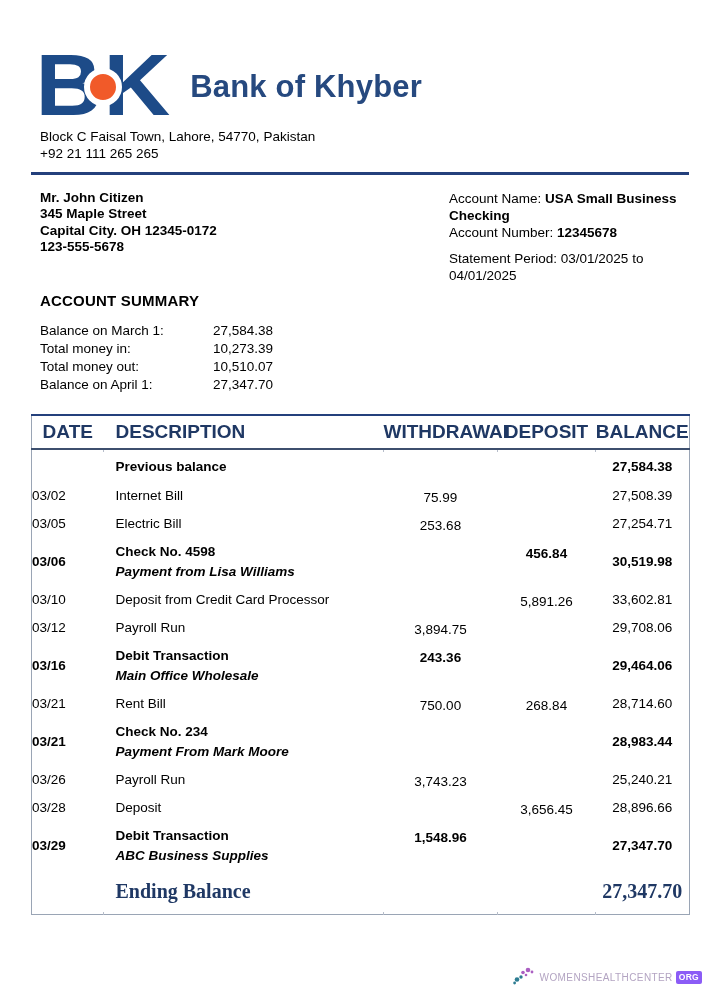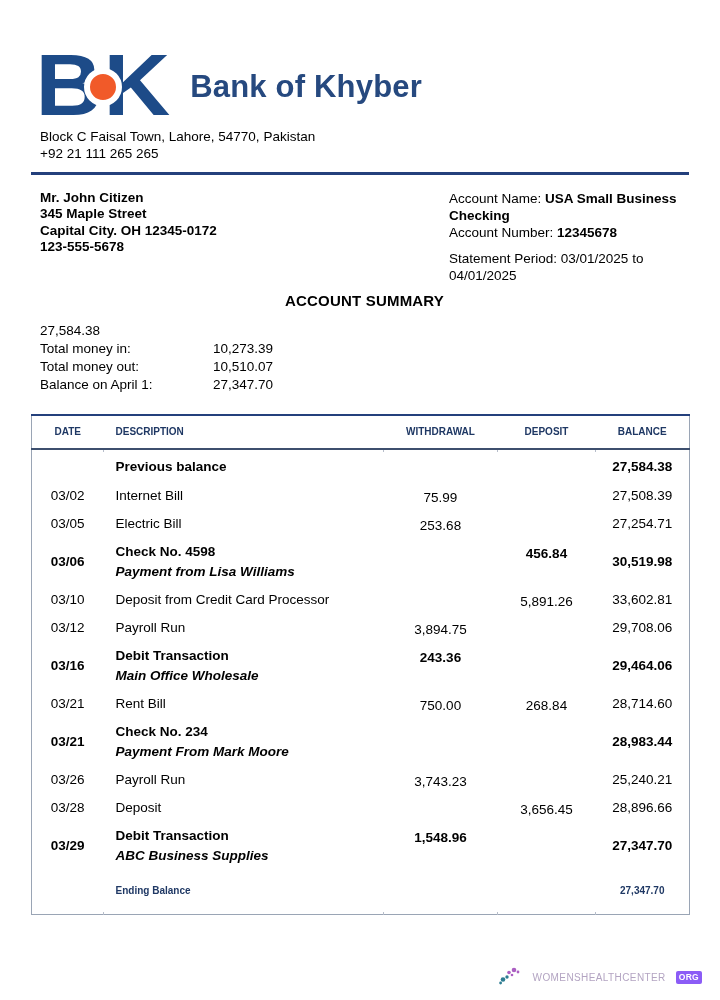--- a/index.html
+++ b/index.html
@@ -33,54 +33,54 @@
   .header-rule { height: 2.5px; background: #24407c; margin-top: 10px; }
 
   
   .info-row { display: flex; justify-content: space-between; margin: 15px 0 0 9px; }
   .customer-block { font-weight: bold; font-size: 13.5px; line-height: 16.5px; }
   .account-block { width: 234px; font-size: 13.5px; line-height: 17px; margin-right: 6px; }
   .account-block .val { font-weight: bold; }
   .account-block .period-line { margin-top: 9px; }
 
   
-  .summary-title { font-weight: bold; font-size: 15px; margin: 8px 0 0 9px; letter-spacing: 0.2px; text-align: center; }
+  .summary-title { font-weight: bold; font-size: 15px; margin: 8px 0 0 9px; letter-spacing: 0.2px; }
   .summary-table { margin: 13px 0 0 9px; font-size: 13.5px; line-height: 18px; }
   .summary-row { display: flex; }
   .summary-row .lbl { width: 173px; }
 
   
   table.txn-table {
     border-collapse: collapse; width: 658px; margin-top: 20px;
     table-layout: fixed; border: 1px solid #9aa5b5; border-top: 2.5px solid #24407c;
   }
   .txn-table th {
-    color: #1F3864; font-size: 10px; font-weight: bold; height: 34px;
+    color: #1F3864; font-size: 19px; font-weight: bold; height: 34px;
     border-bottom: 2px solid #3d4f6e; text-align: center; padding: 0;
   }
   .txn-table th.desc, .txn-table td.desc { text-align: left; padding-left: 12px; }
   .txn-table td { font-size: 13.5px; vertical-align: middle; padding: 0; line-height: 20px; }
-  .txn-table td.date { text-align: center; }
+  .txn-table td.date { }
   .txn-table td.num { text-align: center; vertical-align: top; padding-top: 6px; }
   .txn-table td.bal { text-align: center; }
   tr.txn-single { height: 28px; }
   tr.txn-twoline { height: 48px; font-weight: bold; }
   tr.prev-row { height: 30px; font-weight: bold; }
   tr.ending-row { height: 42px; }
-  tr.ending-row td { color: #1F3864; font-weight: bold; font-size: 10px; }
+  tr.ending-row td { color: #1F3864; font-weight: bold; font-size: 20px; font-family: Liberation Serif, serif; }
   .note { display: block; font-style: italic; }
   .note:empty { display: none; }
   tr.tick-row { height: 3px; }
   tr.tick-row td { border-left: 1px solid #b6bdca; padding: 0; height: 3px; }
   tr.tick-row td:first-child { border-left: none; }
 
   
   .footer-mark {
     position: absolute; right: 18px; bottom: 13px;
-    display: flex; align-items: center; gap: 10px;
+    display: flex; align-items: center; gap: 3px;
   }
   .wm-text {
     font-size: 10px; color: #b3a4c2; letter-spacing: 0.4px; font-weight: 500;
   }
   .wm-badge {
     background: #8b5cf6; color: #ffffff; font-size: 8.5px; font-weight: bold;
     padding: 1.5px 3px; border-radius: 2px; letter-spacing: 0.3px;
   }
 </style>
 </head>
@@ -114,20 +114,21 @@
     <div class="account-block">
       <div><span>Account Name: </span><span class="val">USA Small Business Checking</span></div>
       <div><span>Account Number: </span><span class="val">12345678</span></div>
       <div class="period-line"><span>Statement Period: </span><span>03/01/2025 to 04/01/2025</span></div>
     </div>
   </div>
 
   <div class="summary-title">ACCOUNT SUMMARY</div>
   <div class="summary-table">
     <div class="summary-row">
+      <span class="lbl">Balance on March 1:</span>
       <span>27,584.38</span>
     </div>
     <div class="summary-row">
       <span class="lbl">Total money in:</span>
       <span>10,273.39</span>
     </div>
     <div class="summary-row">
       <span class="lbl">Total money out:</span>
       <span>10,510.07</span>
     </div>

